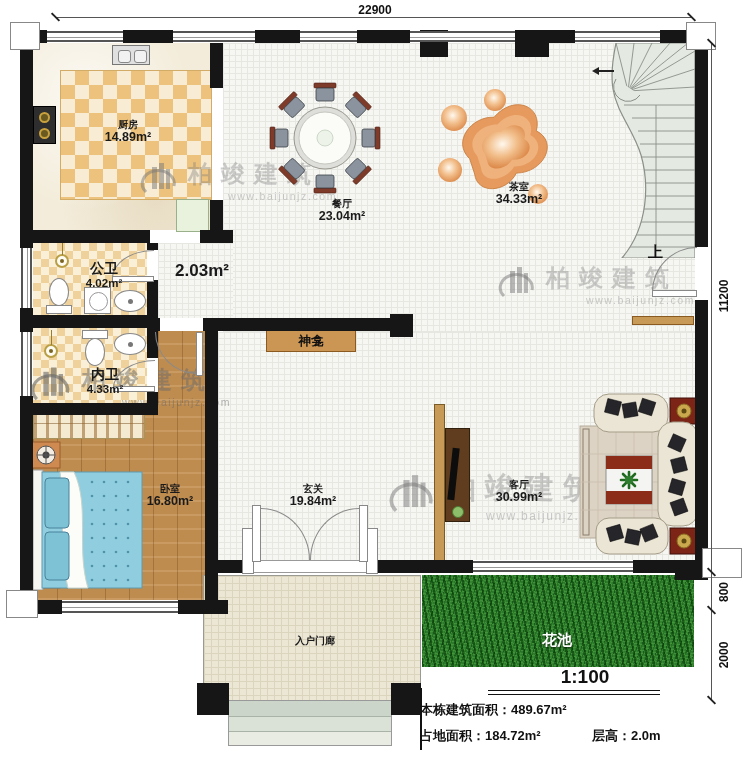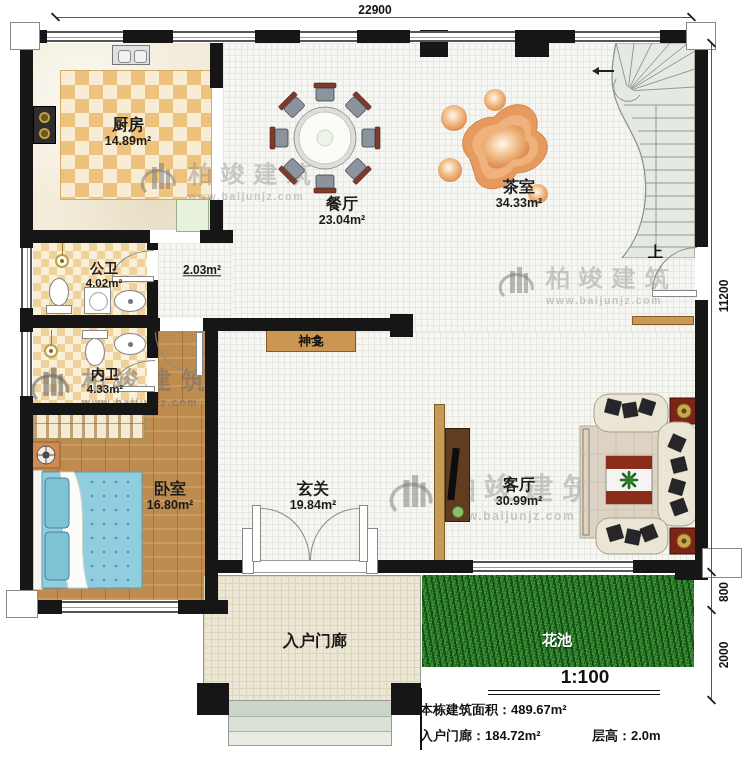--- a/index.html
+++ b/index.html
@@ -24,35 +24,35 @@
     background-image:repeating-linear-gradient(90deg,rgba(90,50,10,.28) 0 1px,transparent 1px 24px),
                      repeating-linear-gradient(0deg,rgba(255,230,190,.16) 0 2px,transparent 2px 14px);}
   .floor-porch{position:absolute;background-color:#ece7d5;
     background-image:linear-gradient(#dcd5be 1px,transparent 1px),linear-gradient(90deg,#dcd5be 1px,transparent 1px);
     background-size:7px 7px;border:1px solid #9a9a92;box-sizing:border-box;}
   .grass{position:absolute;background-color:#2b7a2b;
     background-image:repeating-linear-gradient(80deg,rgba(0,45,0,.5) 0 2px,rgba(70,165,55,.28) 2px 4px,transparent 4px 6px),
                      repeating-linear-gradient(-70deg,rgba(8,60,8,.5) 0 1px,transparent 1px 4px),
                      repeating-linear-gradient(10deg,rgba(150,230,120,.2) 0 1px,transparent 1px 3px);}
   .room-label{position:absolute;transform:translate(-50%,-50%);text-align:center;color:#1a1a1a;line-height:1.12;white-space:nowrap;}
-  .rname{font-size:16px;font-weight:bold;display:block;}
+  .rname{font-size:10px;font-weight:bold;display:block;}
   .rarea{font-size:12.5px;font-weight:bold;display:block;}
   .leaf{position:absolute;background:#fff;border:1px solid #888;box-sizing:border-box;}
   .arc{position:absolute;border:1.3px solid #8a8a8a;box-sizing:border-box;background:transparent;}
   .arc.tl{border-right:none;border-bottom:none;border-top-left-radius:100% 100%;}
   .arc.tr{border-left:none;border-bottom:none;border-top-right-radius:100% 100%;}
   .arc.bl{border-right:none;border-top:none;border-bottom-left-radius:100% 100%;}
   .dline{position:absolute;background:#555;}
   .tick{position:absolute;width:11px;height:2px;background:#222;transform:rotate(45deg);}
   .cornerbox{position:absolute;background:#fff;border:1px solid #888;box-sizing:border-box;}
   .dimtext{position:absolute;font-weight:bold;font-size:12px;color:#111;text-align:center;}
   .vdim{transform:rotate(-90deg);}
   .wm{position:absolute;display:flex;align-items:center;gap:8px;color:rgba(120,120,120,.36);pointer-events:none;}
   .wm .b{font-size:24px;font-weight:bold;letter-spacing:9px;white-space:nowrap;display:block;}
-  .wm .u{font-size:10.5px;font-weight:bold;letter-spacing:1.6px;display:block;}
+  .wm .u{font-size:10.5px;font-weight:normal;letter-spacing:1.6px;display:block;padding-left:40px;}
   .fixture{position:absolute;background:#fff;border:1px solid #888;box-sizing:border-box;}
   .oval{border-radius:50%;}
   .lamp{position:absolute;width:14px;height:14px;border-radius:50%;background:#fdfbf2;border:2px solid #b89f46;box-sizing:border-box;}
   .lamp::after{content:"";position:absolute;left:3px;top:3px;width:4px;height:4px;border-radius:50%;background:#7a6420;}
   .tblock{position:absolute;color:#111;font-weight:bold;white-space:nowrap;}
 </style>
 </head>
 <body>
 
 <div id="plan">
@@ -450,21 +450,21 @@
   </div>
   <div class="room-label" style="left:519px;top:194px;">
     <span class="rname">茶室</span>
     <span class="rarea">34.33m²</span>
   </div>
   <div class="room-label" style="left:104px;top:275px;">
     <span class="rname" style="font-size:14px;">公卫</span>
     <span class="rarea" style="font-size:11.5px;">4.02m²</span>
   </div>
   <div class="room-label" style="left:202px;top:271px;">
-    <span class="rarea" style="font-size:12px;text-decoration:underline;">2.03m²</span>
+    <span class="rarea" style="font-size:17px;">2.03m²</span>
   </div>
   <div class="room-label" style="left:105px;top:381px;">
     <span class="rname" style="font-size:14px;">内卫</span>
     <span class="rarea" style="font-size:11.5px;">4.33m²</span>
   </div>
   <div class="room-label" style="left:170px;top:496px;">
     <span class="rname">卧室</span>
     <span class="rarea">16.80m²</span>
   </div>
   <div class="room-label" style="left:313px;top:496px;">
@@ -485,19 +485,19 @@
 
   <div class="abs" style="left:420px;top:666px;width:330px;">
     <div style="display:flex;align-items:baseline;justify-content:center;gap:10px;">
       <span class="tblock" style="position:static;font-size:19px;">1:100</span>
     </div>
     <div style="width:172px;margin:2px 0 0 68px;border-top:1.5px solid #111;border-bottom:1.5px solid #111;height:3px;"></div>
     <div style="display:flex;gap:14px;margin-top:6px;font-size:13px;font-weight:bold;color:#111;white-space:nowrap;">
       <span><span>本栋建筑面积：</span><span>489.67m²</span></span>
     </div>
     <div style="display:flex;gap:14px;margin-top:8px;font-size:13px;font-weight:bold;color:#111;white-space:nowrap;">
-      <span style="width:158px;"><span>入户门廊：</span><span>184.72m²</span></span>
+      <span style="width:158px;"><span>占地面积：</span><span>184.72m²</span></span>
       <span><span>层高：</span><span>2.0m</span></span>
     </div>
   </div>
   <div class="dline" style="left:420px;top:688px;width:2px;height:62px;background:#111;"></div>
 
 </div>
 
 </body></html>

